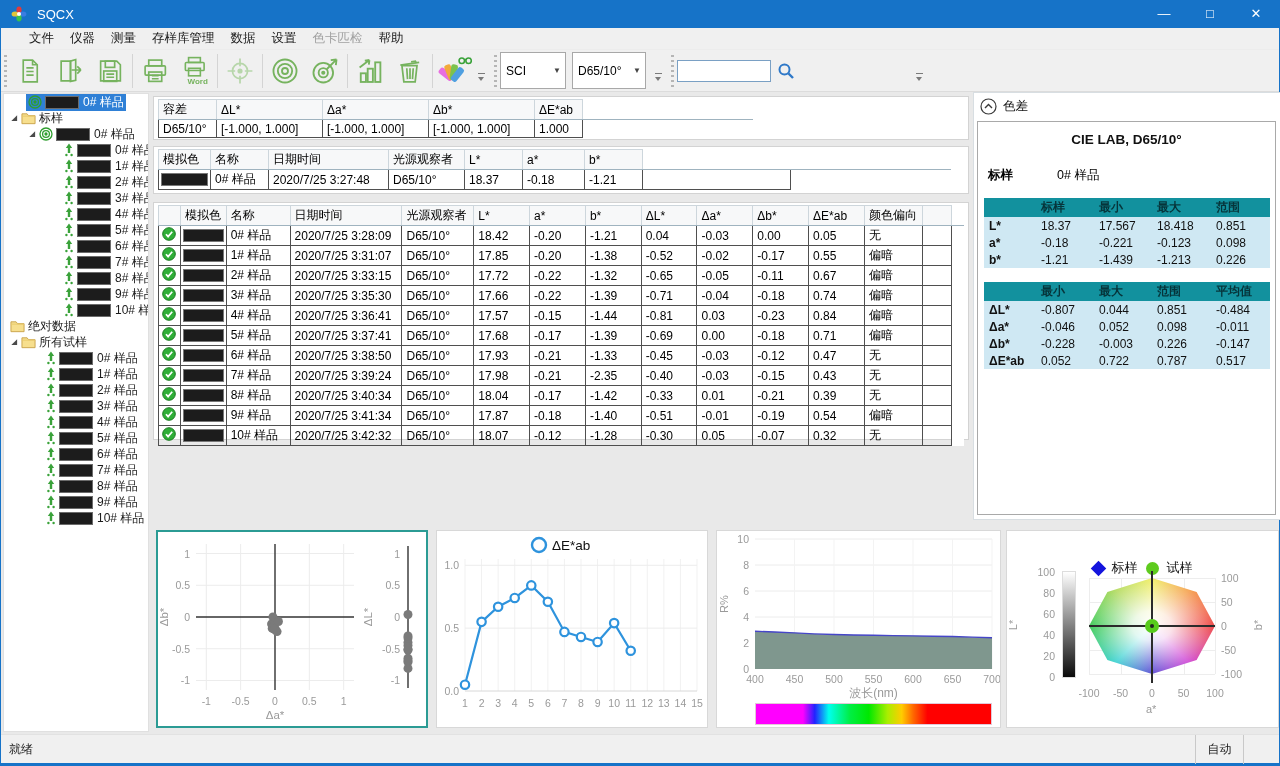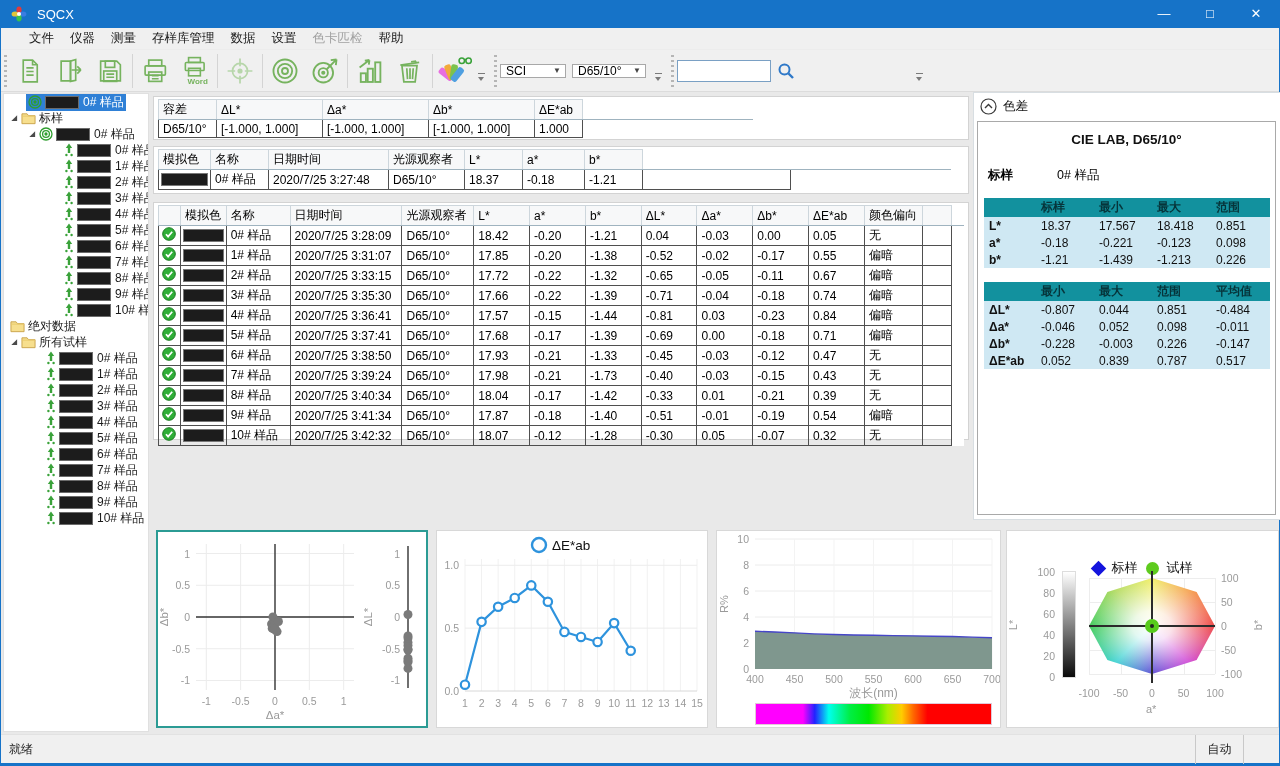--- a/index.html
+++ b/index.html
@@ -20,21 +20,21 @@
   .menu-item.disabled { color:#a0a0a0; }
 
   
   #toolbar { height:42px; background:#f0f0f0; display:flex; align-items:center; border-bottom:1px solid #dcdcdc; }
   .grip { width:3px; height:32px; margin:0 3px; background:repeating-linear-gradient(to bottom,#b5b5b5 0 2px,transparent 2px 5px); }
   .tbtn { width:40px; height:38px; display:flex; align-items:center; justify-content:center; }
   .tsep { width:1px; height:34px; background:#d4d4d4; margin:0 2px; }
   .ovf { width:10px; height:10px; position:relative; margin:14px 4px 0 2px; }
   .ovf::before { content:""; position:absolute; top:0; left:1px; width:7px; border-top:1.5px solid #7a7a7a; }
   .ovf::after { content:""; position:absolute; top:4px; left:1px; border-left:3.5px solid transparent; border-right:3.5px solid transparent; border-top:4px solid #7a7a7a; }
-  .combo { width:66px; height:14px; background:#fff; border:1px solid #a8a8a8; display:flex; align-items:center; font-size:12px; padding-left:5px; margin-right:6px; }
+  .combo { width:66px; height:37px; background:#fff; border:1px solid #a8a8a8; display:flex; align-items:center; font-size:12px; padding-left:5px; margin-right:6px; }
   .combo .arrow { margin-left:auto; margin-right:4px; font-size:8px; color:#444; }
   #search-box { width:94px; height:22px; border:1px solid #7aa0c4; background:#fff; font-size:12px; padding:0 4px; }
   #search-icon { margin-left:6px; display:flex; }
 
   
   #content { position:relative; width:1278px; height:642px; background:#e9e9e9; }
   #sidebar { position:absolute; left:2px; top:1px; width:146px; height:639px; background:#fff; border:1px solid #e0e0e0; overflow:hidden; }
   .tree-row { height:16px; display:flex; align-items:center; font-size:12px; white-space:nowrap; }
   .tree-row .caret { width:11px; display:inline-flex; justify-content:center; flex:none; }
   .tree-row .ticon { display:inline-flex; flex:none; margin-right:3px; }
@@ -901,21 +901,21 @@
                     <path d="M4 7.2l2.1 2.4L10.2 4.8" stroke="#fff" stroke-width="1.7" fill="none"></path>
                   </svg></td>
                 <td class="swcell">
                   <div class="csw"></div>
                 </td>
                 <td>7# 样品</td>
                 <td>2020/7/25 3:39:24</td>
                 <td>D65/10°</td>
                 <td>17.98</td>
                 <td>-0.21</td>
-                <td>-1.73</td>
+                <td>-2.35</td>
                 <td>-0.40</td>
                 <td>-0.03</td>
                 <td>-0.15</td>
                 <td>0.43</td>
                 <td>无</td>
                 <td></td>
                 <td class="fill"></td>
               </tr>
               <tr>
                 <td class="ckcell"><svg width="14" height="14" viewBox="0 0 14 14">
@@ -1075,21 +1075,21 @@
               <tr>
                 <td class="rowlbl">Δb*</td>
                 <td class="">-0.228</td>
                 <td class="">-0.003</td>
                 <td class="">0.226</td>
                 <td class="">-0.147</td>
               </tr>
               <tr>
                 <td class="rowlbl">ΔE*ab</td>
                 <td class="">0.052</td>
-                <td class="">0.839</td>
+                <td class="">0.722</td>
                 <td class="">0.787</td>
                 <td class="">0.517</td>
               </tr>
             </tbody>
           </table>
       </div>
     </div>
 
     <div class="chartpanel sel" id="chart1"><svg width="268" height="194">
           <line x1="48.30434782608695" y1="12" x2="48.30434782608695" y2="158" stroke="#ececec"></line>

